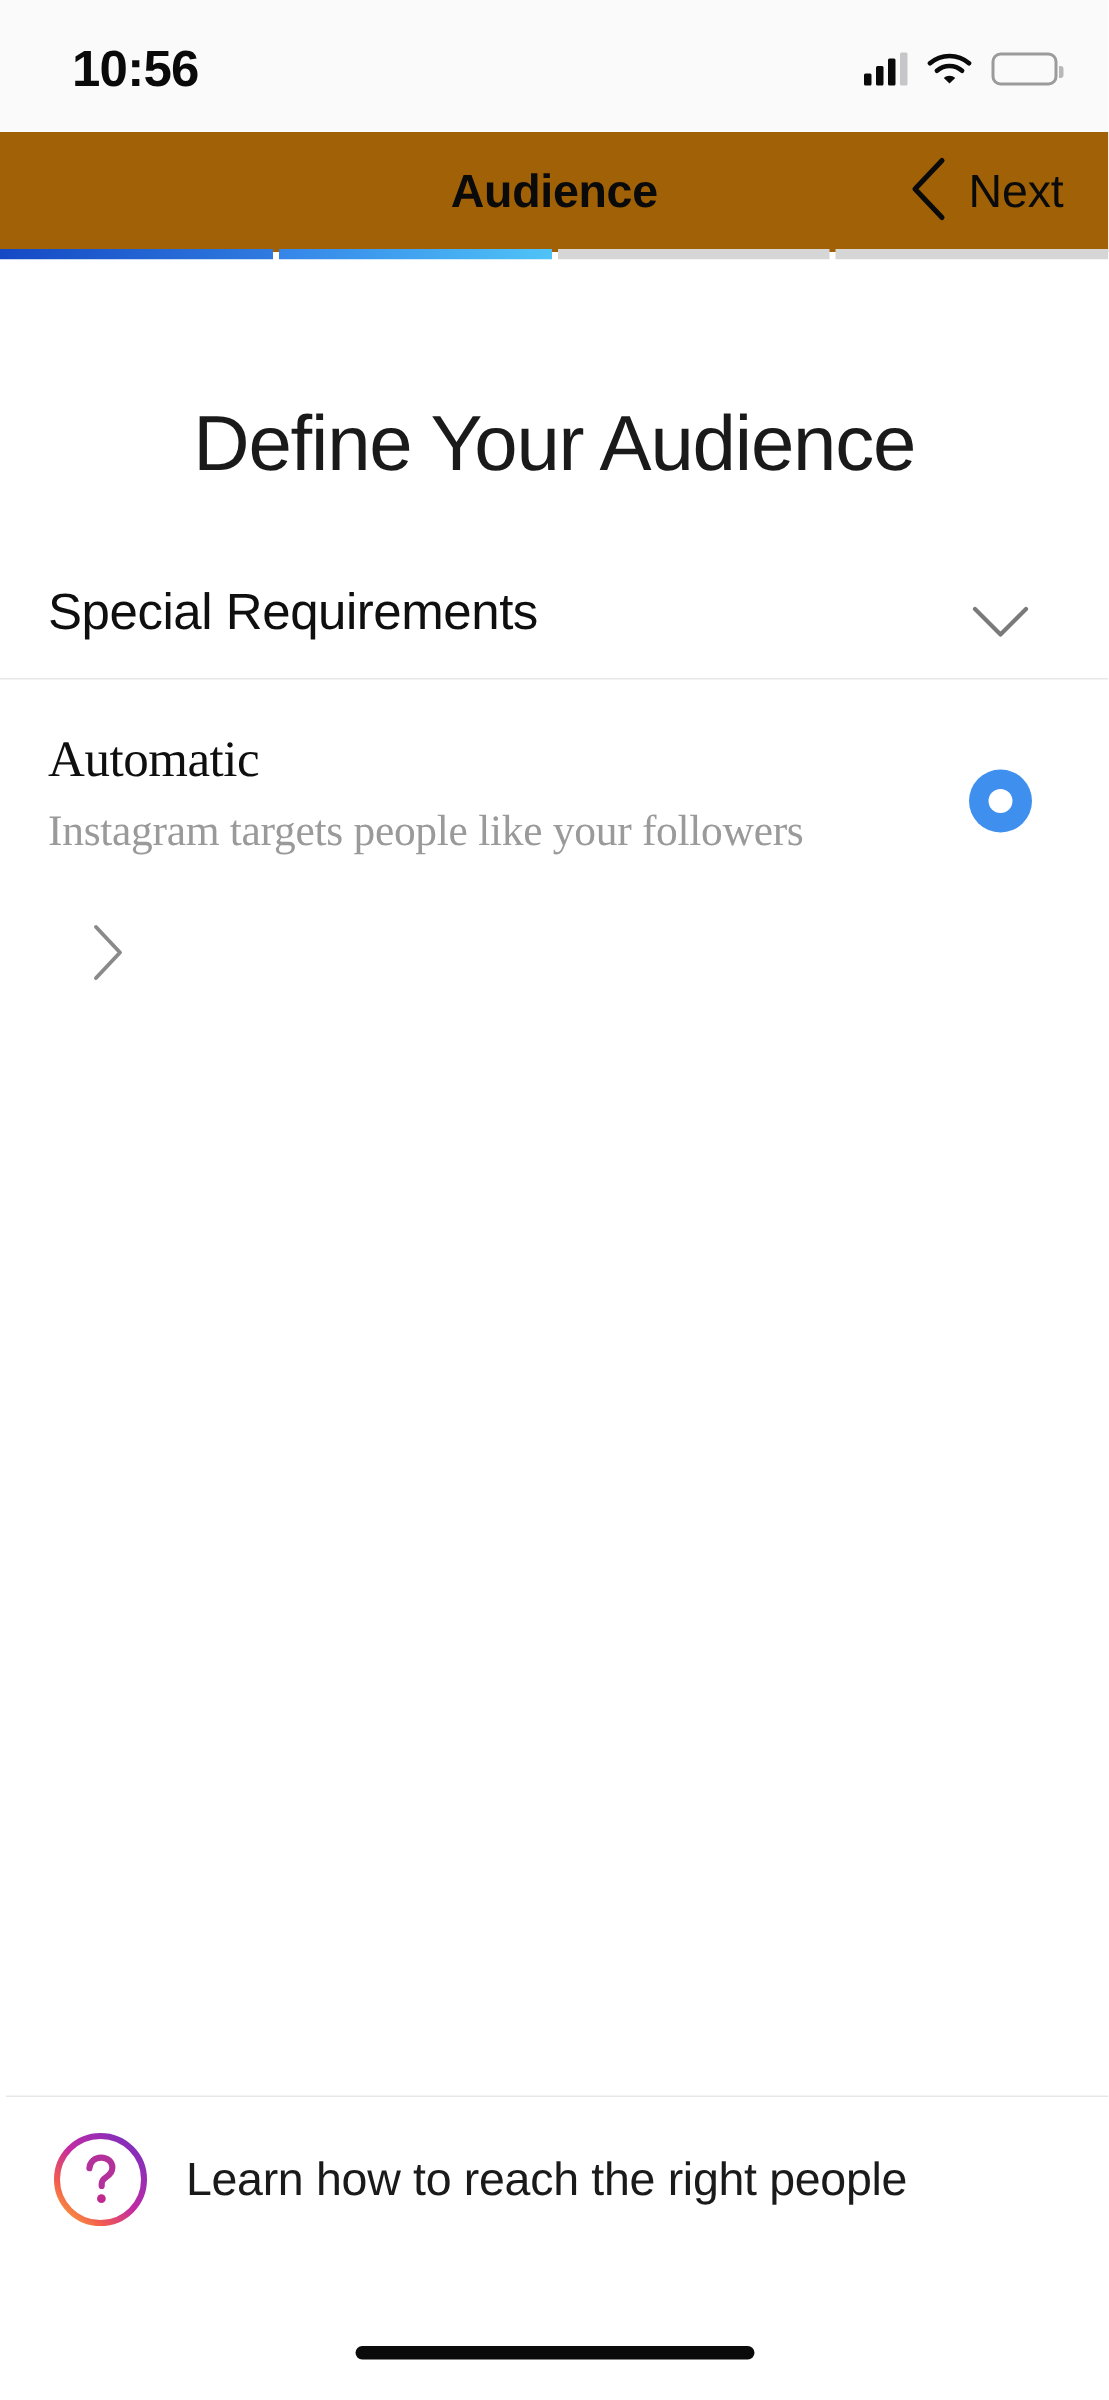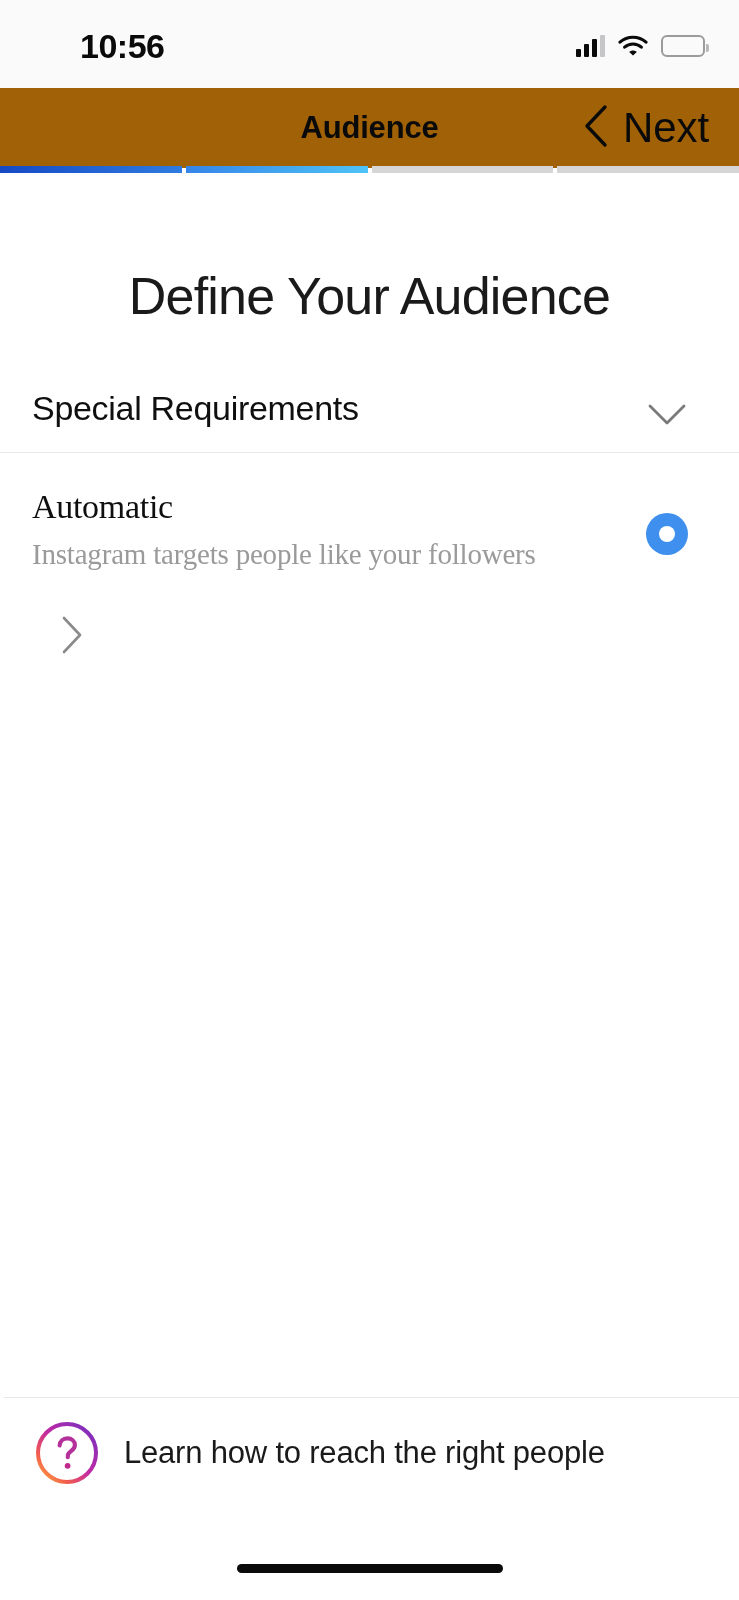--- a/index.html
+++ b/index.html
@@ -25,21 +25,20 @@
     justify-content:space-between;
     padding:0 34px 0 48px;
   }
   .status-time {
     font-size:34px;
     font-weight:bold;
     color:#0A0A0A;
     letter-spacing:-0.5px;
     line-height:1;
     padding-top:4px;
-    margin-left:32px;
   }
   .status-icons {
     display:flex; align-items:center; gap:13px;
     padding-top:4px;
   }
   .signal { display:flex; align-items:flex-end; gap:3px; height:22px; }
   .signal i { display:block; width:5px; background:#0A0A0A; border-radius:1px; }
   .signal i:nth-child(1){ height:8px; }
   .signal i:nth-child(2){ height:13px; }
   .signal i:nth-child(3){ height:18px; }
@@ -81,21 +80,21 @@
     font-size:31px;
     font-weight:bold;
     color:#0A0A0A;
     letter-spacing:-0.2px;
     position:absolute;
     left:0; right:0;
     text-align:center;
     pointer-events:none;
   }
   .next-btn {
-    font-size:42px;
+    font-size:31px;
     color:#0A0A0A;
     cursor:pointer;
     position:relative; z-index:2;
     letter-spacing:-0.1px;
   }
 
   
   .progress-wrap {
     position:absolute; top:166px; left:0;
     width:739px; height:7px;

